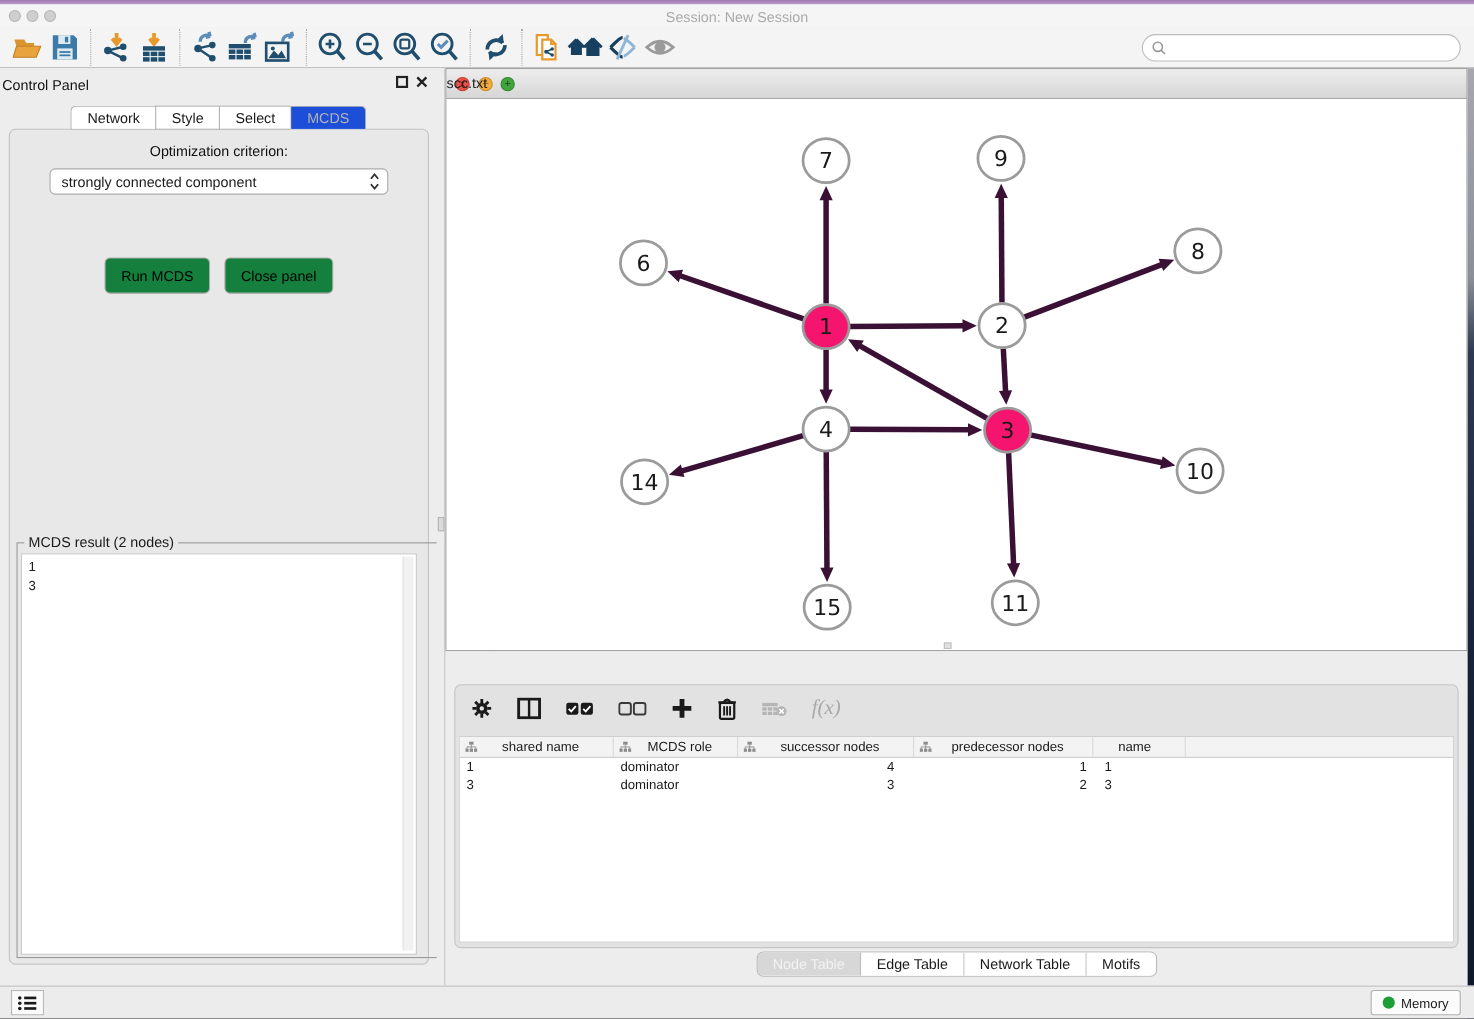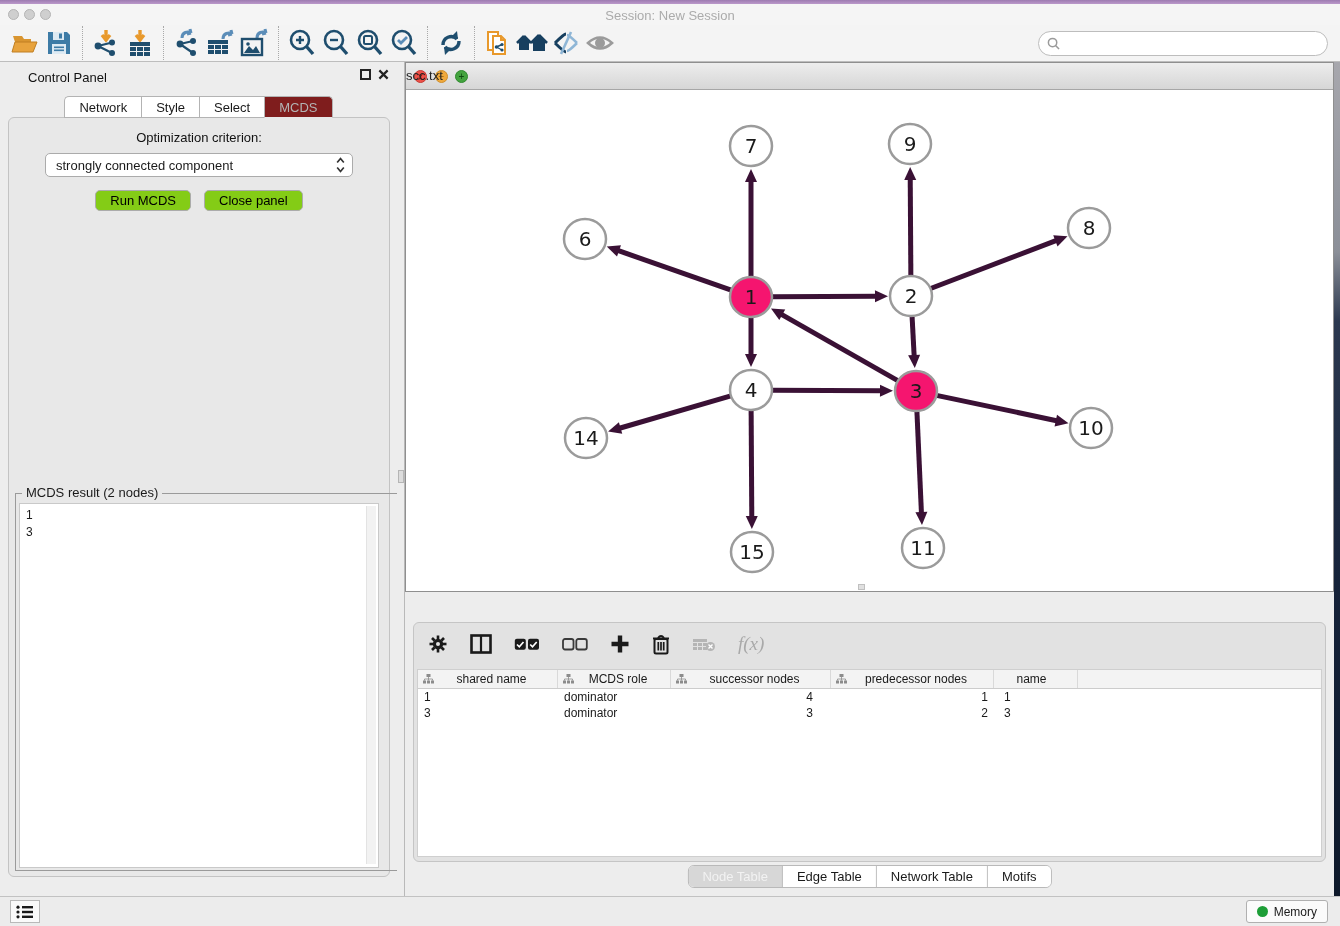--- a/index.html
+++ b/index.html
@@ -26,39 +26,39 @@
   .searchbox { position:absolute; right:12px; top:6px; width:290px; height:25px;
     background:#fff; border:1px solid #bdbdbd; border-radius:13px;
     display:flex; align-items:center; padding-left:8px; }
   .searchbox input { border:none; outline:none; flex:1; font-size:12px; background:transparent; margin-left:5px;
     font-family:"Liberation Sans", sans-serif; }
   
   .desktop-edge { position:absolute; right:0; top:62px; width:6px; height:864px;
     background:linear-gradient(#a7a7ad 0%, #8b8f98 22%, #2c3950 30%, #16233a 60%, #0d1829 100%); }
   
   .control-panel { position:absolute; left:0; top:62px; width:397px; height:834px; background:#ededed; }
-  .panel-head { position:relative; height:30px; display:flex; align-items:center; padding:0 28px; }
+  .panel-head { position:relative; height:30px; display:flex; align-items:center; padding:0 2px; }
   .panel-head .ptitle { font-size:13px; color:#111; }
   .head-icons { position:absolute; right:8px; top:7px; display:flex; gap:7px; align-items:center; }
   .float-ic { width:11px; height:11px; border:2px solid #222; }
   .tabs-row { position:absolute; left:0; top:34px; width:100%; display:flex; justify-content:center; z-index:2; }
   .ctab { height:22px; padding:0 14px; background:#fff; border:1px solid #b3b3b3; border-right:none;
     display:flex; align-items:center; font-size:13px; }
   .ctab:first-child { border-top-left-radius:5px; }
   .ctab:last-child { border-right:1px solid #b3b3b3; border-top-right-radius:5px; }
-  .ctab.active { background:#7f1d1d; color:#b3b3b3; border-bottom:1px solid #e8e8e8; }
+  .ctab.active { background:#1d4ed8; color:#b3b3b3; border-bottom:1px solid #e8e8e8; }
   .cp-content { position:absolute; left:8px; top:55px; width:382px; height:760px;
     background:#e8e8e8; border:1px solid #c3c3c3; border-radius:6px; }
   .opt-label { margin-top:12px; text-align:center; font-size:13px; color:#111; }
   .dropdown { position:relative; margin:8px auto 0; width:308px; height:24px; background:#fff;
     border:1px solid #ababab; border-radius:5px; display:flex; align-items:center; padding:0 10px; font-size:13px; }
   .dd-stepper { position:absolute; right:7px; top:2px; display:flex; flex-direction:column; line-height:9px; color:#444; }
   .btn-row { display:flex; justify-content:center; gap:13px; margin-top:13px; }
-  .mac-btn { height:21px; padding:0 14px; background:#84cc16; border:1px solid #ababab; border-radius:5px;
-    font-size:13px; display:flex; align-items:center; font-family:"Liberation Sans",sans-serif; }
+  .mac-btn { height:33px; padding:0 14px; background:#15803d; border:1px solid #ababab; border-radius:5px;
+    font-size:13px; display:flex; align-items:center; font-family:"Liberation Sans",sans-serif;margin-top:44px; }
   .groupbox { position:absolute; left:6px; top:375px; width:432px; height:378px;
     border:1px solid #9a9a9a; }
   .groupbox .legend { position:absolute; left:6px; top:-9px; background:#e8e8e8; padding:0 4px; font-size:13px; }
   .result-area { position:absolute; left:3px; top:9px; width:360px; height:365px; background:#fff;
     border:1px solid #c9c9c9; font-size:12px; line-height:17px; padding:3px 0 0 6px; overflow:hidden; }
   .result-scroll { position:absolute; right:2px; top:2px; width:10px; height:358px; background:#f2f2f2; border-left:1px solid #e3e3e3; }
   
   .vdivider { position:absolute; left:397px; top:62px; width:8px; height:834px; background:#ededed; border-right:1px solid #b9b9b9; }
   .v-grip { position:absolute; left:1px; top:408px; width:6px; height:13px; background:#dcdcdc; border:1px solid #b5b5b5; }
   

